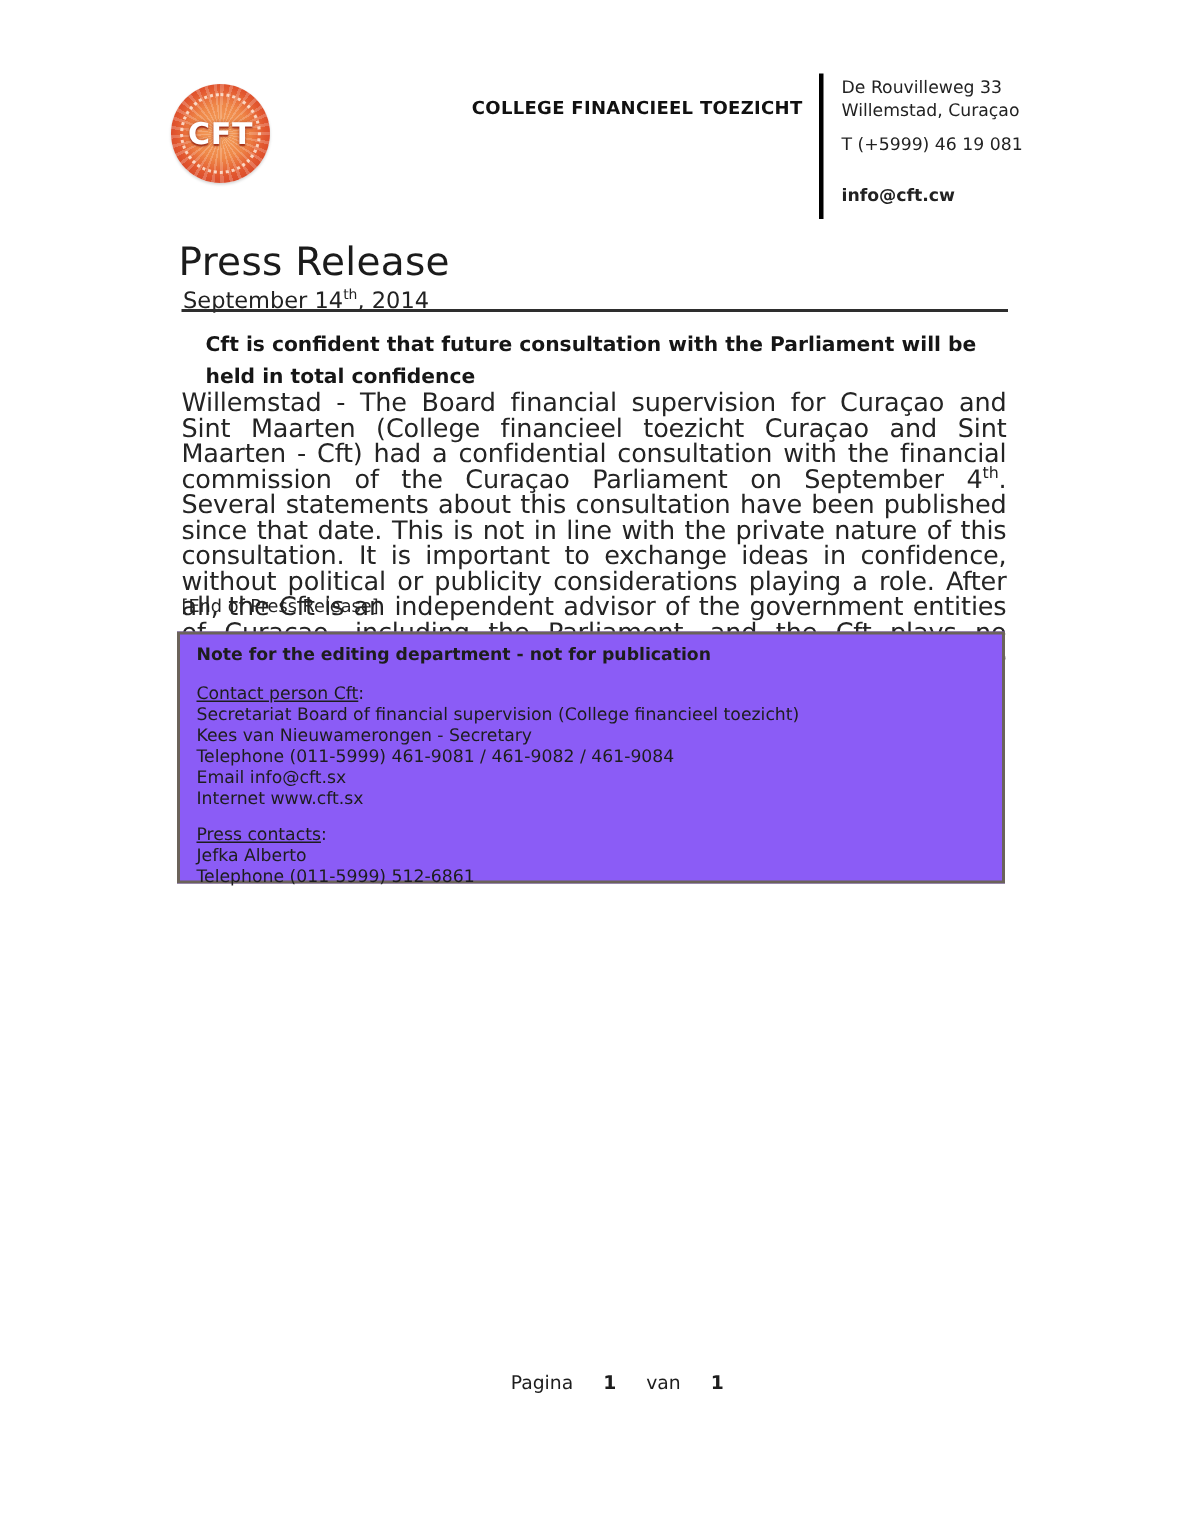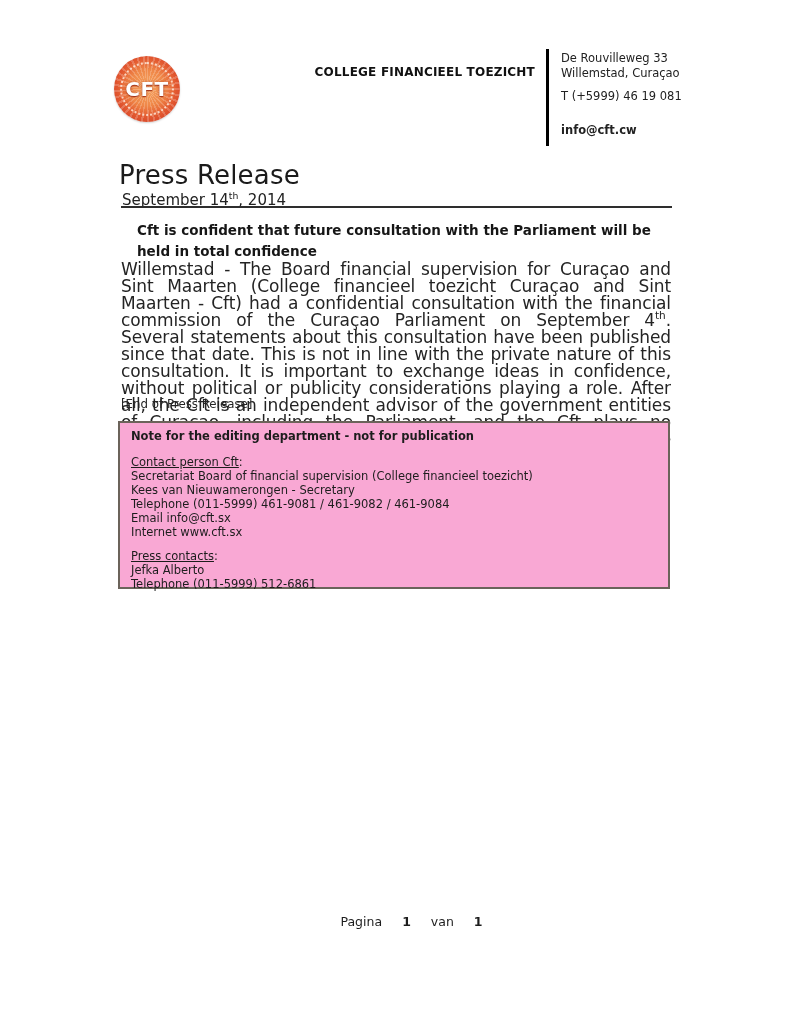--- a/index.html
+++ b/index.html
@@ -68,21 +68,21 @@
     font-size:17px; line-height:17px; text-align:justify; color:#242424;
     letter-spacing:-0.1px;
   }
   .end-marker {
     position:absolute; left:121px; top:397px; font-size:11.8px; color:#242424;
   }
 
   
   .note-box {
     position:absolute; left:118px; top:421px; width:552px; height:168px;
-    box-sizing:border-box; background:#f9a8d4; border:2px solid #6B635A;
+    box-sizing:border-box; background:#8b5cf6; border:2px solid #6B635A;
     padding:6px 11px; font-size:11.5px; line-height:14px; color:#1d1d1d;
   }
   .note-title { font-weight:700; }
   .section-heading { margin-top:12px; }
   .section-heading.press { margin-top:10px; }
   .u { text-decoration:underline; }
 
   
   .footer {
     position:absolute; left:16px; top:914px; width:100%;

